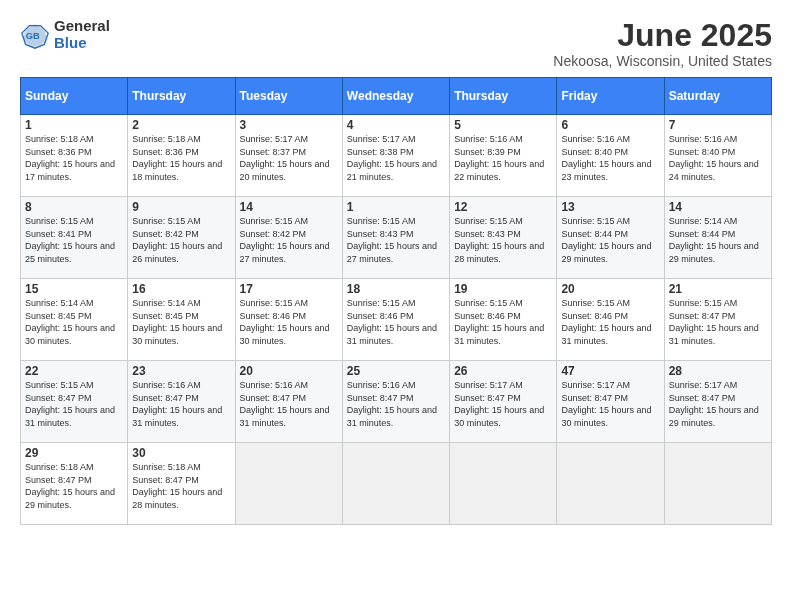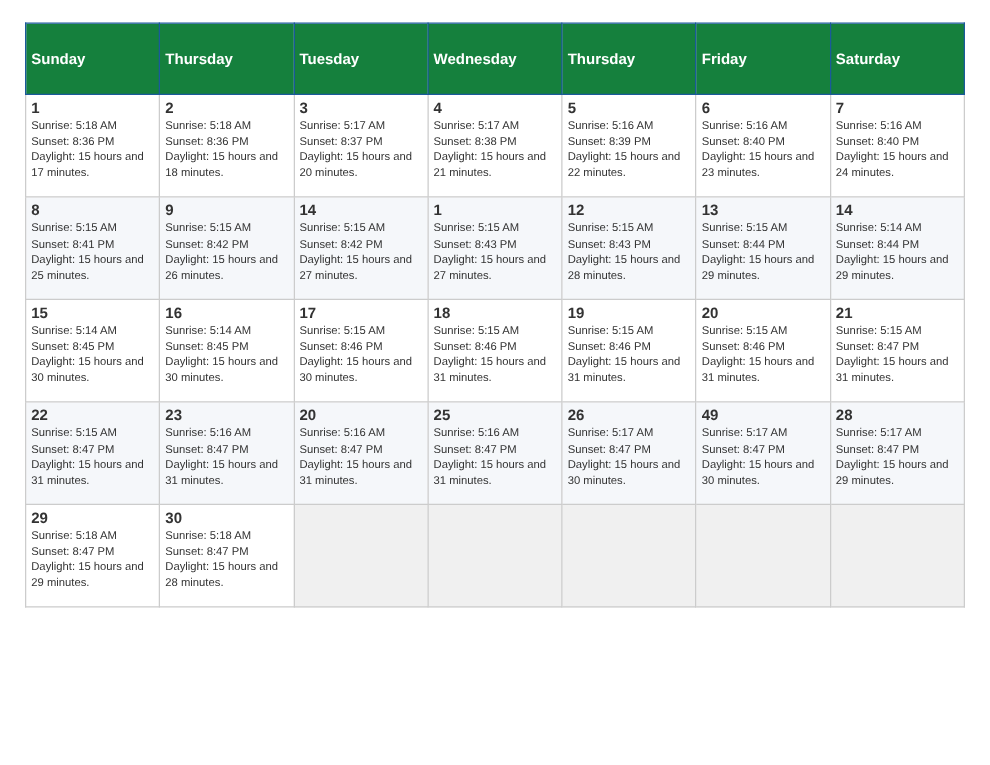--- a/index.html
+++ b/index.html
@@ -56,25 +56,25 @@
     .title-location {
       font-size: 14px;
       color: #555;
     }
     .calendar {
       width: 100%;
       border-collapse: collapse;
       table-layout: fixed;
     }
     .calendar thead th {
-      background-color: #15803d;
+      background-color: #3b82f6;
       color: #fff;
       font-size: 12px;
       font-weight: bold;
-      padding: 21px 4px;
+      padding: 11px 4px;
       text-align: left;
       border: 1px solid #1a5a9a;
     }
     .calendar tbody td {
       vertical-align: top;
       border: 1px solid #ccc;
       padding: 3px 4px;
       font-size: 9.5px;
       color: #333;
       height: 82px;
@@ -96,20 +96,38 @@
       line-height: 1.4;
     }
     .empty-cell {
       background: #f0f0f0 !important;
     }
   </style>
 </head>
 <body>
 
 <div class="page">
+  <div class="header-row">
+    <div class="logo">
+      <svg class="logo-icon" viewBox="0 0 32 32">
+        <polygon points="16,4 28,12 28,24 16,28 4,24 4,12" fill="#2a6db5" opacity="0.15"></polygon>
+        <polygon points="22,6 30,14 26,26 16,30 6,26 2,14 10,6" fill="none" stroke="#2a6db5" stroke-width="1.5"></polygon>
+        <path d="M8,8 Q16,2 24,8 L28,18 Q24,28 16,30 Q8,28 4,18 Z" fill="#2a6db5" opacity="0.2"></path>
+        <text x="6" y="20" font-size="10" fill="#2a6db5" font-weight="bold">GB</text>
+      </svg>
+      <div class="logo-text">
+        <span class="logo-general">General</span>
+        <span class="logo-blue">Blue</span>
+      </div>
+    </div>
+    <div class="title-block">
+      <div class="title-month">June 2025</div>
+      <div class="title-location">Nekoosa, Wisconsin, United States</div>
+    </div>
+  </div>
 
   <table class="calendar">
     <thead>
       <tr>
         <th>Sunday</th>
         <th>Thursday</th>
         <th>Tuesday</th>
         <th>Wednesday</th>
         <th>Thursday</th>
         <th>Friday</th>
@@ -326,21 +344,21 @@
   </td>
           <td>
     <span class="day-number">26</span>
     <div class="day-info">
       Sunrise: 5:17 AM<br>
       Sunset: 8:47 PM<br>
       Daylight: 15 hours and 30 minutes.
     </div>
   </td>
           <td>
-    <span class="day-number">49</span>
+    <span class="day-number">47</span>
     <div class="day-info">
       Sunrise: 5:17 AM<br>
       Sunset: 8:47 PM<br>
       Daylight: 15 hours and 30 minutes.
     </div>
   </td>
           <td>
     <span class="day-number">28</span>
     <div class="day-info">
       Sunrise: 5:17 AM<br>

